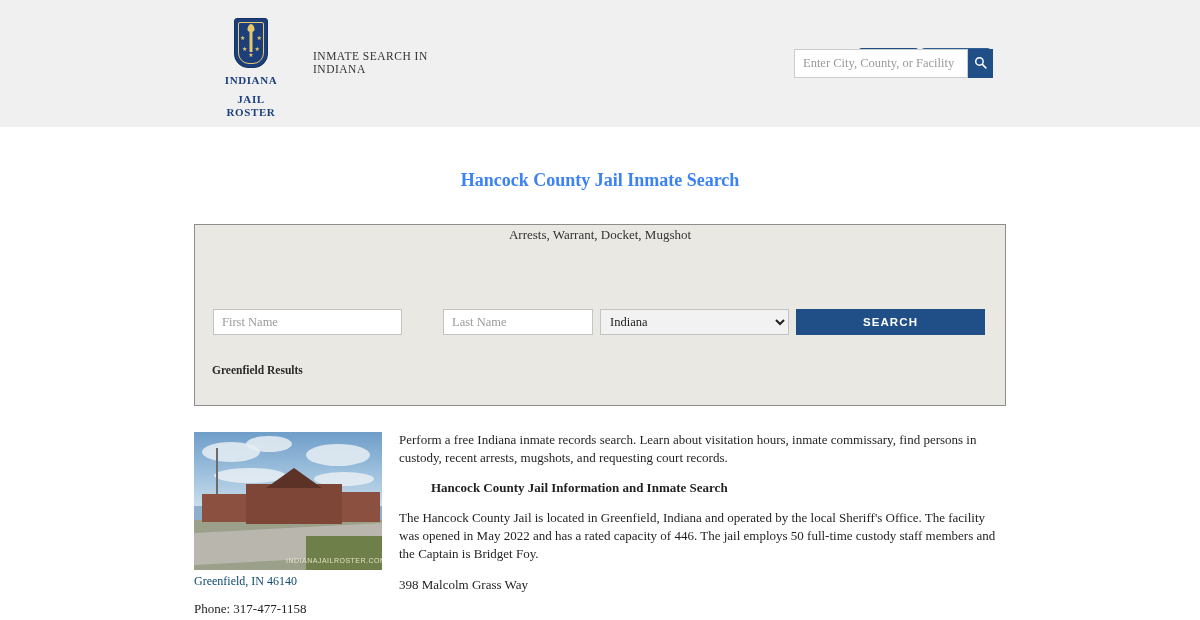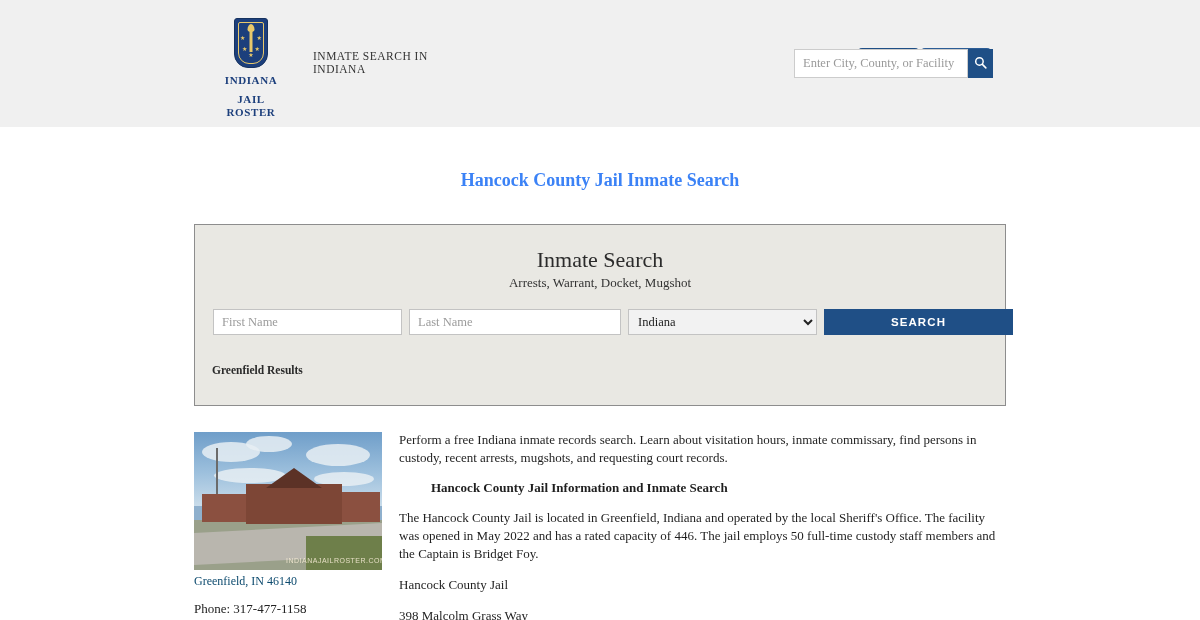--- a/index.html
+++ b/index.html
@@ -194,21 +194,21 @@
     border: 1px solid #c3c3c3;
     background: #ffffff;
     font-family: "Liberation Serif", serif;
     font-size: 12.5px;
     color: #444;
     padding: 0 8px;
     outline: none;
   }
   .field::placeholder { color: #9b9b9b; }
   .field.first { width: 189px; }
-  .field.last  { width: 212px; }
+  .field.last  { width: 150px; margin-left: 34px; }
   .field.state {
     width: 189px;
     padding: 0 5px;
     color: #222;
     background: #f2f2f2;
   }
   .search-submit {
     width: 189px;
     height: 26px;
     background: #1f4f86;
@@ -378,21 +378,20 @@
           <line x1="10.3" y1="10.3" x2="14.6" y2="14.6" stroke="#ffffff" stroke-width="1.9" stroke-linecap="round"></line>
         </svg>
       </span>
     </button>
   </div>
 </div>
 
 <div class="page-title">Hancock County Jail Inmate Search</div>
 
 <div class="panel">
-  <div class="panel-title">Inmate Search</div>
   <div class="panel-sub">Arrests, Warrant, Docket, Mugshot</div>
 
   <div class="form-row">
     <input class="field first" type="text" placeholder="First Name" style="">
     <input class="field last" type="text" placeholder="Last Name" style="">
     <select class="field state">
       <option>Indiana</option>
     </select>
     <button class="search-submit">SEARCH</button>
   </div>
@@ -417,15 +416,14 @@
   <div class="watermark">INDIANAJAILROSTER.COM</div>
 </div>
 
 <div class="caption">Greenfield, IN 46140</div>
 <div class="phone">Phone: 317-477-1158</div>
 
 <div class="body-col">
   <p>Perform a free Indiana inmate records search. Learn about visitation hours, inmate commissary, find persons in custody, recent arrests, mugshots, and requesting court records.</p>
   <p class="sub">Hancock County Jail Information and Inmate Search</p>
   <p>The Hancock County Jail is located in Greenfield, Indiana and operated by the local Sheriff's Office. The facility was opened in May 2022 and has a rated capacity of 446. The jail employs 50 full-time custody staff members and the Captain is Bridget Foy.</p>
-  <p class="addr-line">Hancock County Jail</p>
   <p class="addr-line">398 Malcolm Grass Way</p>
 </div>
 
 </body></html>

